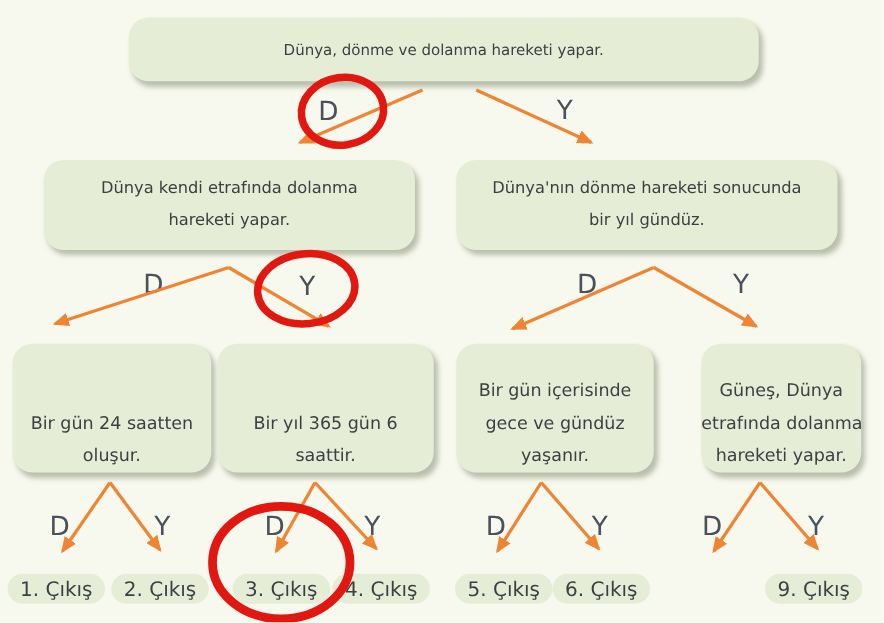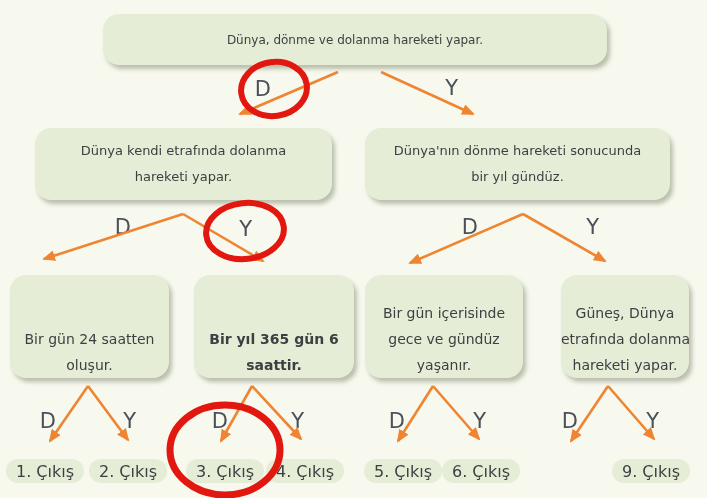--- a/index.html
+++ b/index.html
@@ -20,21 +20,21 @@
     text-align:center;
   }
   .box.top-align{justify-content:flex-end;}
   .box .tline{white-space:nowrap;line-height:26px;}
   .root-box{left:103px;top:14px;width:504px;height:51px;font-size:12px;}
   .branch-box{font-size:13px;}
   .branch-box.b0{left:35px;top:128px;width:297px;height:72px;}
   .branch-box.b1{left:365px;top:128px;width:305px;height:72px;}
   .leaf-box{font-size:14px;padding-top:9px;box-sizing:border-box;height:103px;top:275px;}
   .leaf-box.l0{left:10px;width:159px;}
-  .leaf-box.l1{left:194px;width:160px;font-weight:bold;}
+  .leaf-box.l1{left:174px;width:173px;}
   .leaf-box.l2{left:365px;width:158px;}
   .leaf-box.l3{left:540px;width:128px;margin-left:21px;}
   .lab{
     position:absolute;
     transform:translate(-50%,-50%);
     font-size:21px;color:var(--label-text);
     letter-spacing:0.5px;
   }
   .pill{
     position:absolute;top:459px;height:24px;

